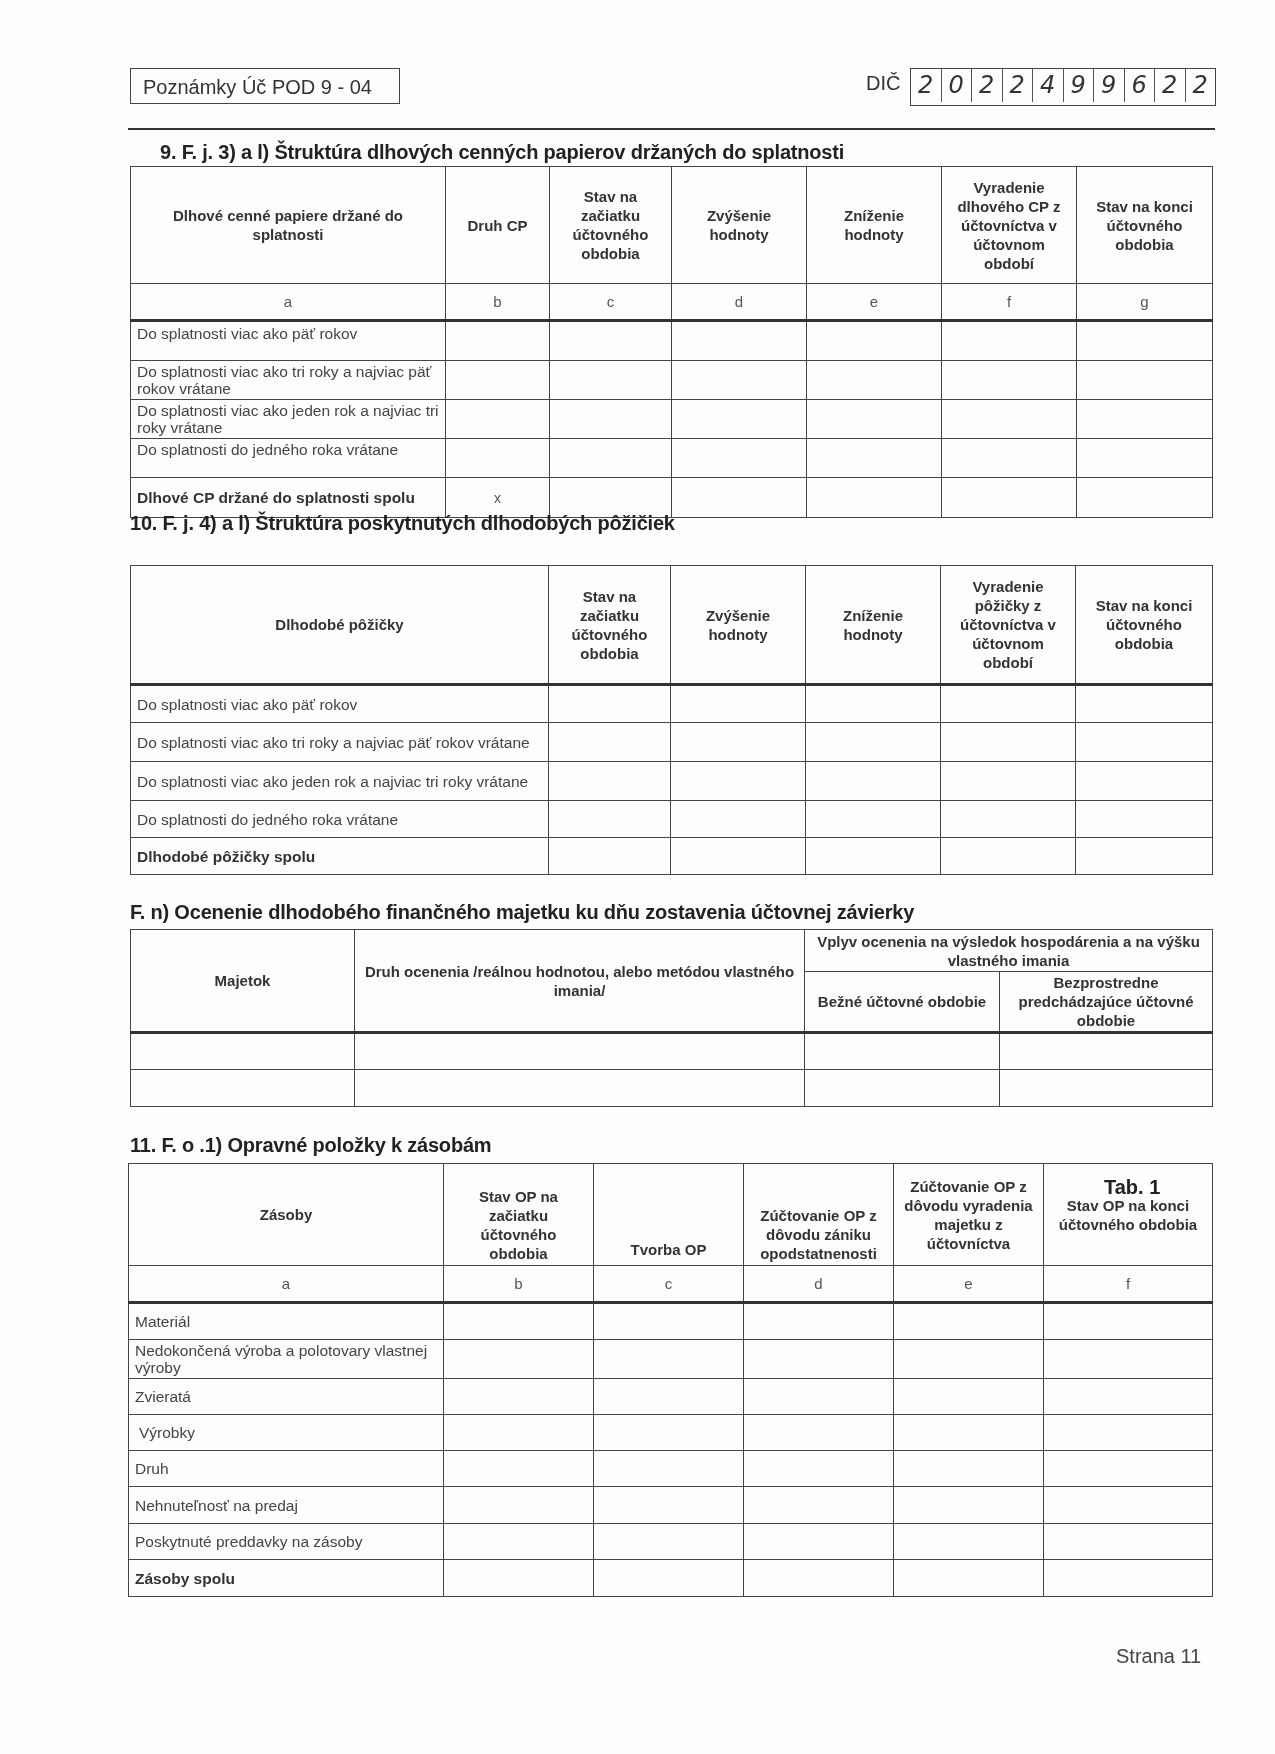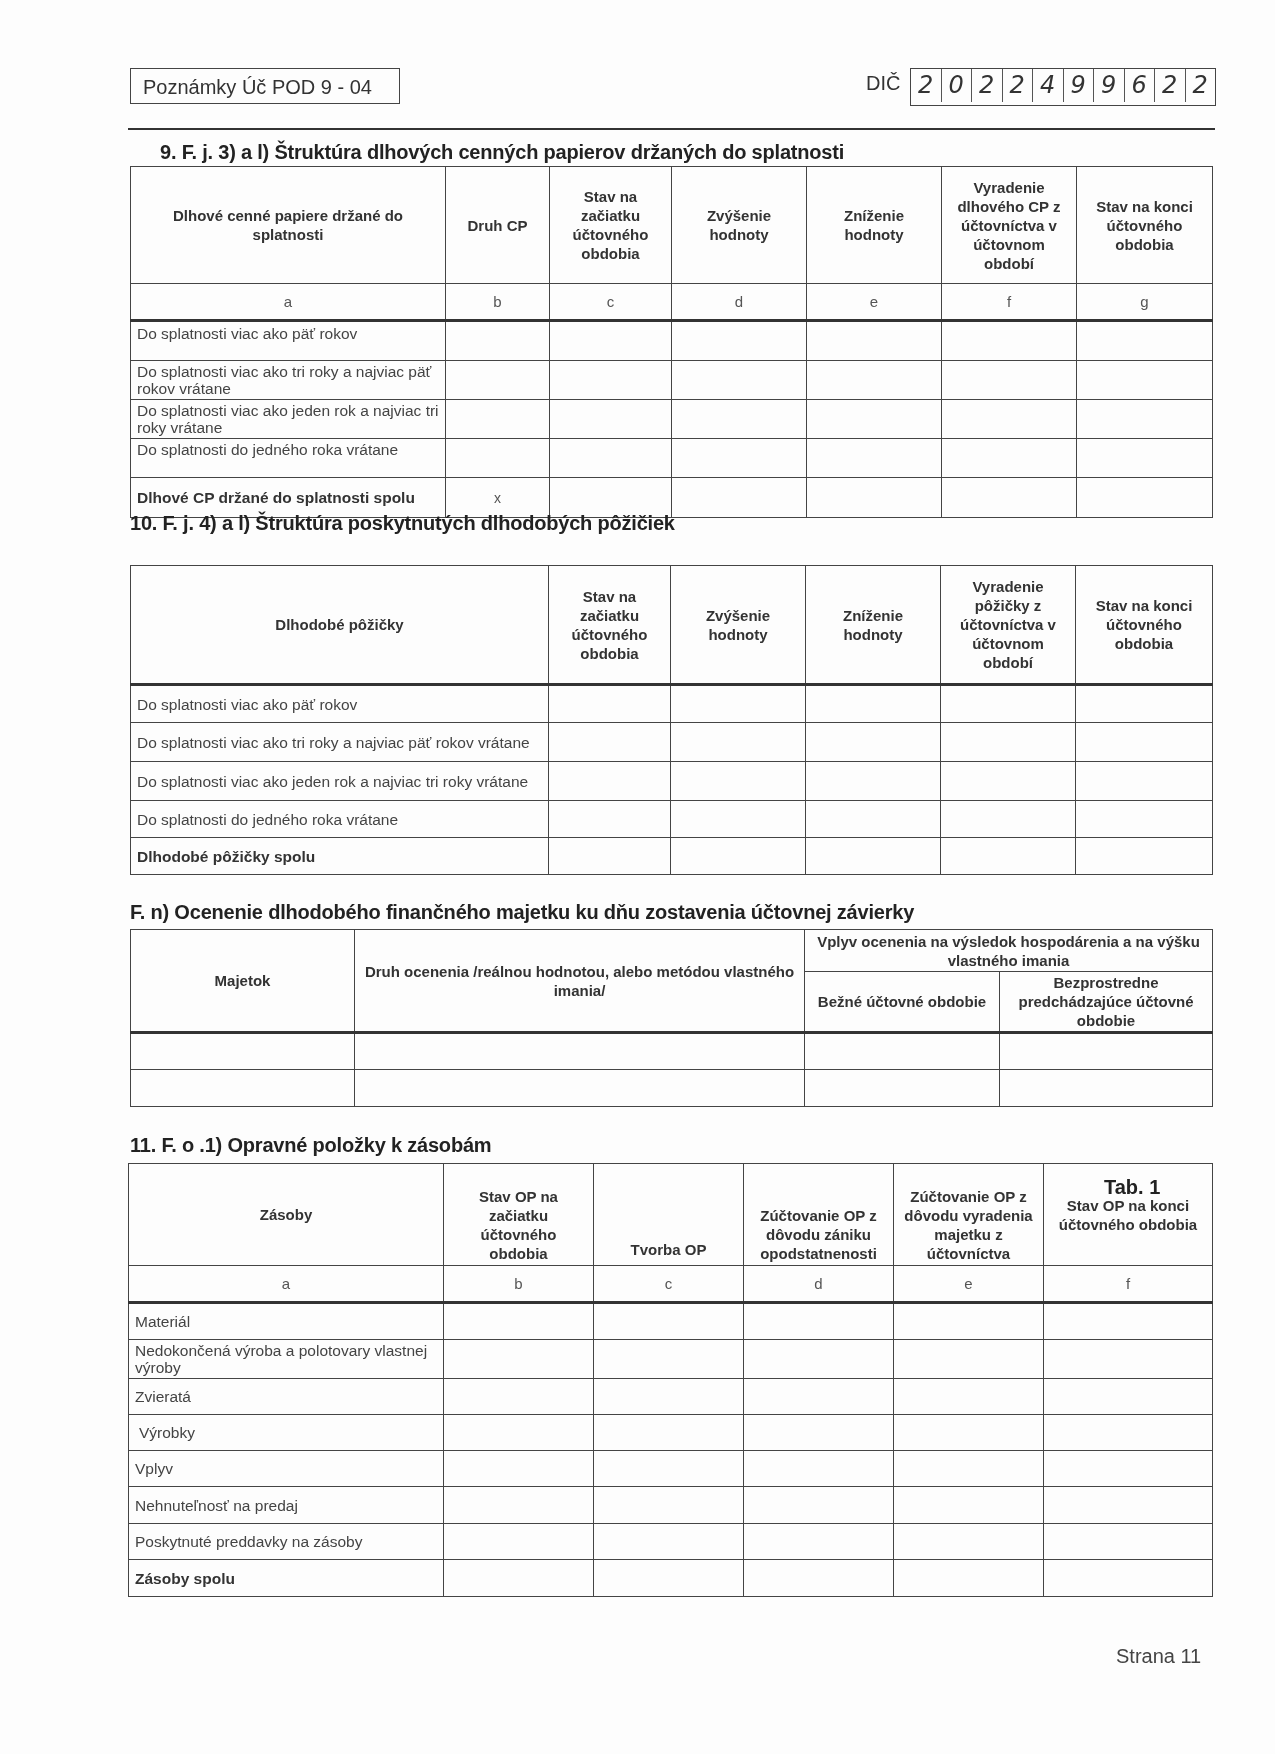--- a/index.html
+++ b/index.html
@@ -227,21 +227,21 @@
       <col style="width:150px">
       <col style="width:150px">
       <col style="width:169px">
   </colgroup>
   <tbody>
       <tr style="height:102px;">
     <th>Zásoby</th>
     <th style="vertical-align:bottom;padding-bottom:2px;">Stav OP na začiatku účtovného obdobia</th>
     <th style="vertical-align:bottom;padding-bottom:6px;">Tvorba OP</th>
     <th style="vertical-align:bottom;padding-bottom:2px;">Zúčtovanie OP z dôvodu zániku opodstatnenosti</th>
-    <th style="vertical-align:bottom;padding-bottom:2px;">Zúčtovanie OP z dôvodu vyradenia majetku z účtovníctva</th>
+    <th style="vertical-align:bottom;padding-bottom:12px;">Zúčtovanie OP z dôvodu vyradenia majetku z účtovníctva</th>
     <th>Stav OP na konci účtovného obdobia</th>
   </tr>
   <tr class="thick-bottom" style="height:37px;">
     <td class="ltr">a</td>
     <td class="ltr">b</td>
     <td class="ltr">c</td>
     <td class="ltr">d</td>
     <td class="ltr">e</td>
     <td class="ltr">f</td>
   </tr>
@@ -271,21 +271,21 @@
   </tr>
   <tr style="height:36px;">
     <td class="lbl" style="padding-left:10px;">Výrobky</td>
     <td></td>
     <td></td>
     <td></td>
     <td></td>
     <td></td>
   </tr>
   <tr style="height:36px;">
-    <td class="lbl">Vplyv</td>
+    <td class="lbl">Druh</td>
     <td></td>
     <td></td>
     <td></td>
     <td></td>
     <td></td>
   </tr>
   <tr style="height:37px;">
     <td class="lbl">Nehnuteľnosť na predaj</td>
     <td></td>
     <td></td>

